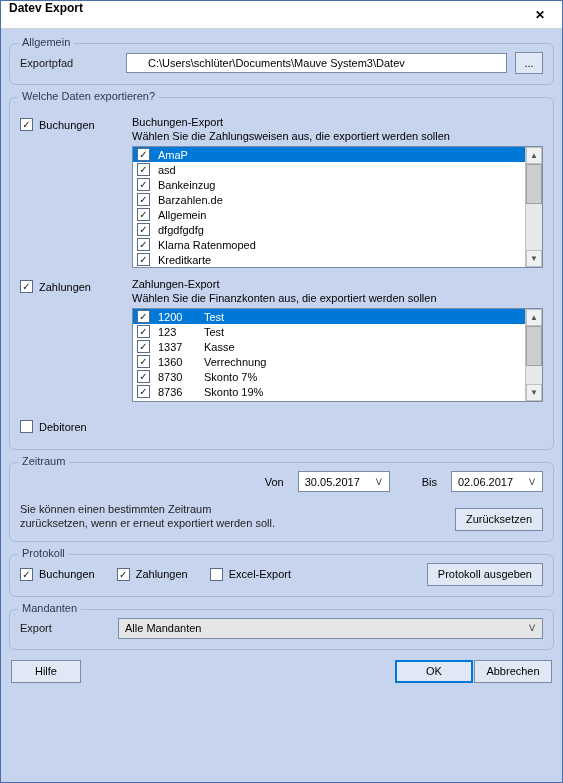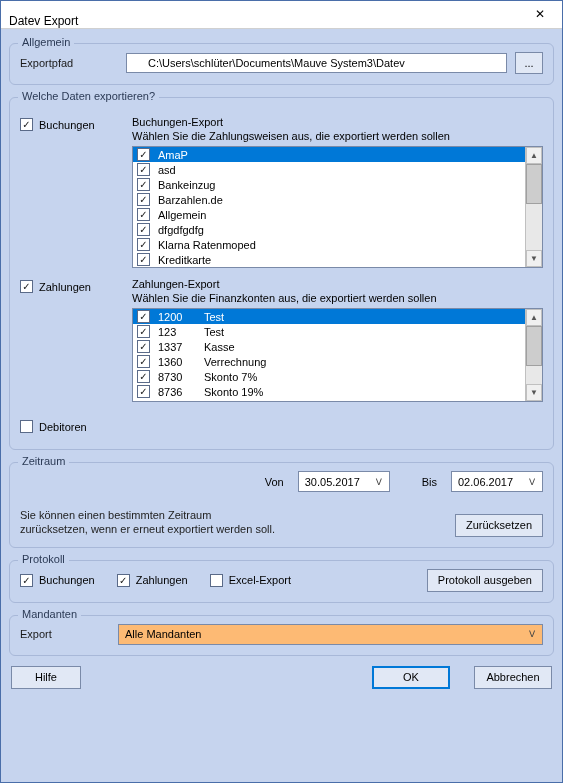--- a/index.html
+++ b/index.html
@@ -18,23 +18,24 @@
     border: 1px solid #4a6ea9;
     background: #c6d4ee;
     display: flex;
     flex-direction: column;
   }
   .titlebar {
     height: 28px;
     background: #fff;
     border-bottom: 1px solid #d0d0d0;
     display: flex;
-    align-items: flex-end;
+    align-items: flex-start;
     justify-content: space-between;
     padding: 0 0 0 8px;
+    font-weight: bold;
   }
   .titlebar span { font-size: 12px; color: #000; }
   .close-btn {
     width: 44px;
     height: 28px;
     display: flex;
     align-items: center;
     justify-content: center;
     font-size: 14px;
     cursor: pointer;
@@ -183,39 +184,39 @@
     border: 1px solid #7a8aa8;
     background: #fff;
     display: flex;
     align-items: center;
     justify-content: space-between;
     padding: 0 2px 0 6px;
   }
   .dropdown {
     height: 21px;
     border: 1px solid #7a8aa8;
-    background: #fdba74;
+    background: #e5e5e5;
     display: flex;
     align-items: center;
     justify-content: space-between;
     padding: 0 2px 0 6px;
   }
   .dd-arrow {
     width: 16px;
     text-align: center;
     font-size: 9px;
     color: #444;
   }
   .footer {
     display: flex;
     justify-content: space-between;
     align-items: center;
     padding: 6px 2px 2px 2px;
   }
-  .hint { color: #222; max-width: 260px; line-height: 1.3; margin-top: 6px; }
+  .hint { color: #222; max-width: 260px; line-height: 1.3; }
 </style>
 </head>
 <body>
 
 <div class="window">
   <div class="titlebar">
     <span>Datev Export</span>
     <div class="close-btn">
       <span>✕</span>
     </div>
@@ -400,20 +401,20 @@
         <span class="label" style="width:90px">Export</span>
         <div class="dropdown" style="flex:1">
           <span>Alle Mandanten</span>
           <span class="dd-arrow">ᐯ</span>
         </div>
       </div>
     </div>
 
     <div class="footer">
       <div class="button">Hilfe</div>
-      <div class="row" style="gap:24px">
+      <div class="row" style="gap:1px">
         <div class="button primary" style="min-width:78px">OK</div>
         <div class="button" style="min-width:78px">Abbrechen</div>
       </div>
     </div>
 
   </div>
 </div>
 
 </body></html>

